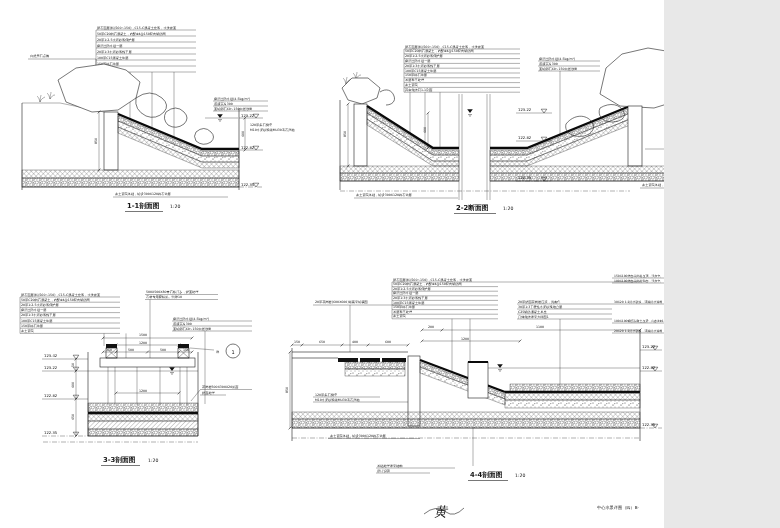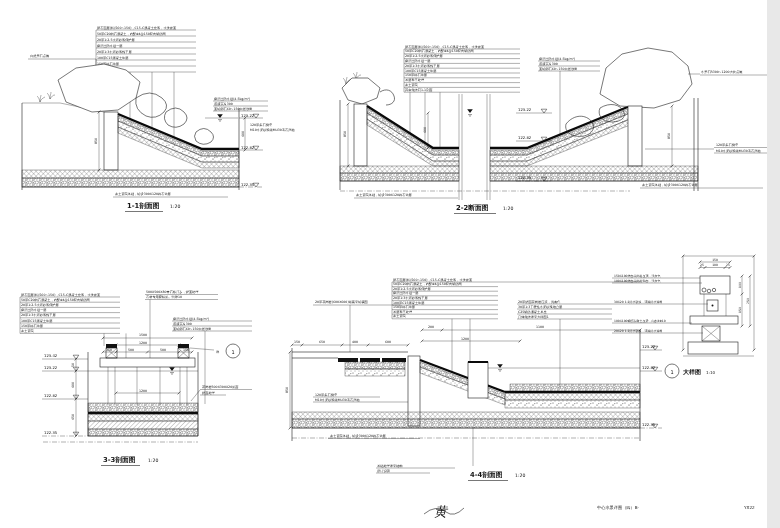--- a/index.html
+++ b/index.html
@@ -1,16 +1,16 @@
 <!DOCTYPE html>
 <html><head>
 <meta charset="utf-8">
 <style>
   html,body{margin:0;padding:0;background:#e8e8e8;}
-  .sheet{position:relative;width:767px;height:528px;background:#ffffff;overflow:hidden;
+  .sheet{position:relative;width:664px;height:528px;background:#ffffff;overflow:hidden;
          font-family:"DejaVu Sans",sans-serif;}
   svg{position:absolute;left:0;top:0;}
   text{fill:#141414;font-family:"DejaVu Sans",sans-serif;}
   .t32{font-size:3.2px;}
   .t3{font-size:3px;}
   .elev{font-size:3.8px;}
   .dim{font-size:3.2px;text-anchor:middle;}
   .ttl{font-size:6.8px;font-weight:bold;}
   .scl{font-size:4.6px;}
   .cn{text-anchor:middle;}

